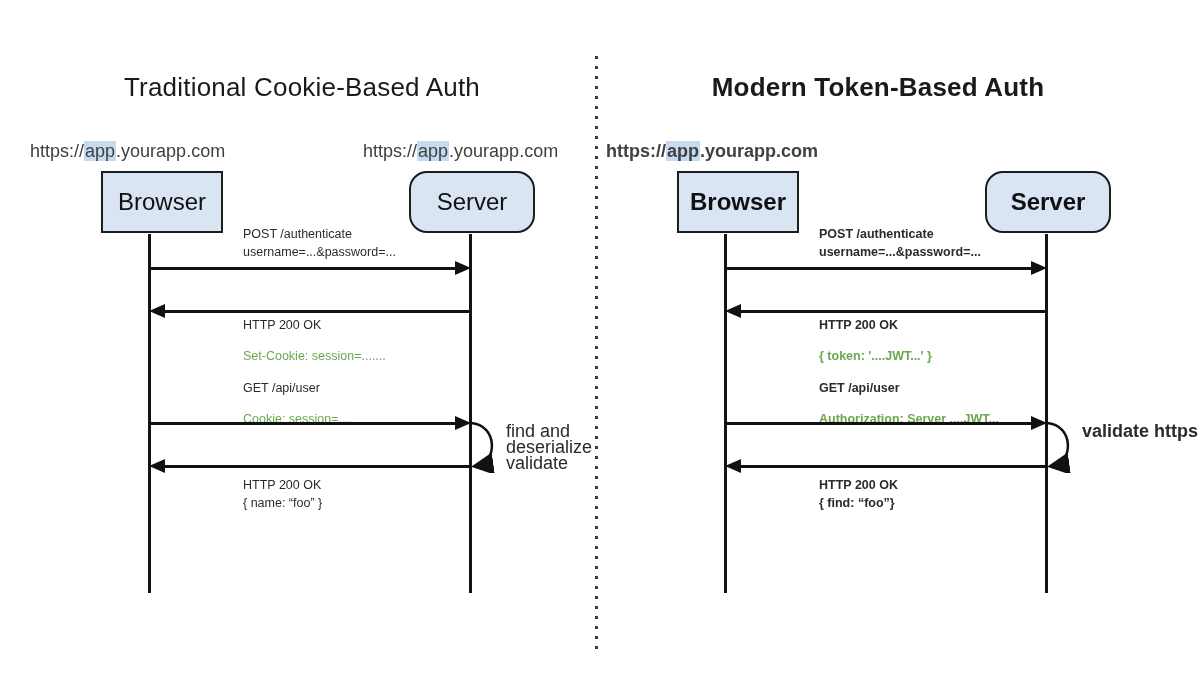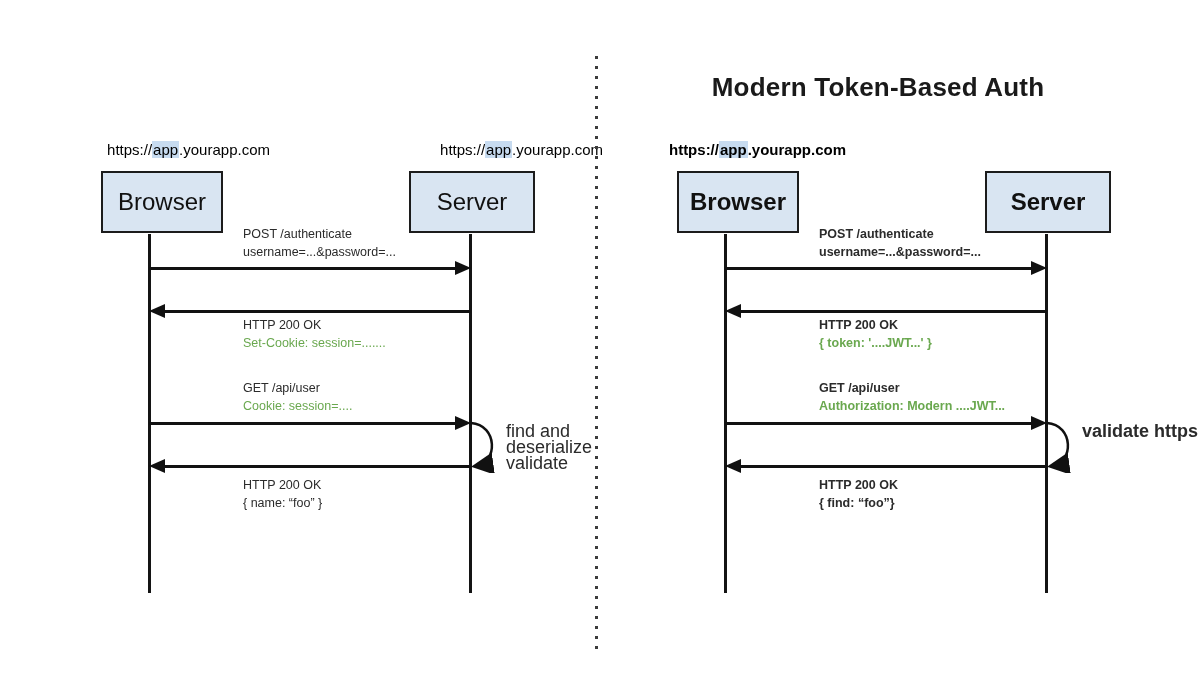--- a/index.html
+++ b/index.html
@@ -11,70 +11,71 @@
   }
   .panel { position:absolute; top:0; width:617px; height:691px; }
   #panel-0 { left:0; }
   #panel-1 { left:576px;font-weight:bold; }
 
   .panel-title {
     position:absolute; top:72px; left:0; width:604px; text-align:center;
     font-size:26px; color:#1a1a1a; letter-spacing:0.2px;
   }
   .actor-url {
-    position:absolute; top:141px; width:240px; text-align:right;
-    font-size:15px; color:#000000; white-space:nowrap;
+    position:absolute; top:141px; width:240px; text-align:left;
+    font-size:18px; color:#404040; white-space:nowrap;
   }
   .browser-url { left:30px; }
   .server-url  { left:363px; }
   .url-hl { padding:0 1px; }
   .hl-blue  { background:var(--highlight-blue); }
   .hl-green { background:var(--highlight-green); }
 
   .actor-box {
     position:absolute; top:171px; height:58px; border:2.5px solid var(--box-border);
     background:var(--box-fill); display:flex; align-items:center; justify-content:center;
     font-size:24px; color:#111;
   }
   .browser-box { left:89px;  width:118px;margin-left:12px; }
-  .server-box  { left:409px; width:122px; }
+  .server-box  { left:409px; width:122px;border-radius:18px; }
 
   .lifeline { position:absolute; top:234px; width:3px; height:359px; background:var(--line); }
   .browser-line { left:148px; }
   .server-line  { left:469px; }
 
   .arrow { position:absolute; left:149px; width:322px; height:14px; }
   .arrow .shaft { position:absolute; top:5.5px; height:3px; background:#111; }
   .arrow.right .shaft { left:0; right:13px; }
   .arrow.left  .shaft { left:13px; right:0; }
   .arrow .head { position:absolute; top:0; width:0; height:0;
                  border-top:7px solid transparent; border-bottom:7px solid transparent; }
   .arrow.right .head { right:0; border-left:16px solid #111; }
   .arrow.left  .head { left:0;  border-right:16px solid #111; }
 
   .msg-label { position:absolute; left:243px; font-size:12.5px; line-height:17.5px;
                color:var(--text); white-space:nowrap; }
-  .green { color:var(--green-text); }
+  .green { color:var(--green-text);margin-top:13px; }
 
   .loop-svg { position:absolute; left:470px; top:419px; }
   .loop-label { position:absolute; left:506px; top:423px; font-size:18px;
                 line-height:16px; color:var(--text); white-space:nowrap; }
 
   .divider {
     position:absolute; left:595px; top:56px; width:3px; height:593px;
     background-image:repeating-linear-gradient(to bottom,
       #3c3c3c 0px, #3c3c3c 3px, transparent 3px, transparent 10px);
   }
 </style>
 </head>
 <body>
 
 <div id="stage" style="--box-fill: #d9e5f2; --box-border: #1c1c1c; --highlight-blue: #c7dbf0; --highlight-green: #93c47d; --green-text: #6aa84f; --line: #141414; --text: #2b2b2b;">
 
   <div class="panel" id="panel-0">
+    <div class="panel-title">Traditional Cookie-Based Auth</div>
 
     <div class="actor-url browser-url">
       <span>https://</span><span class="url-hl hl-blue">app</span><span>.yourapp.com</span>
     </div>
     <div class="actor-url server-url">
       <span>https://</span><span class="url-hl hl-blue">app</span><span>.yourapp.com</span>
     </div>
 
     <div class="actor-box browser-box">Browser</div>
     <div class="actor-box server-box">Server</div>
@@ -161,21 +162,21 @@
       <span class="shaft"></span>
       <span class="head"></span>
     </div>
     <div class="msg-label" style="top:317px">
       <div>HTTP 200 OK</div>
       <div class="green">{ token: '....JWT...' }</div>
     </div>
 
     <div class="msg-label" style="top:380px">
       <div>GET /api/user</div>
-      <div class="green">Authorization: Modern ....JWT...</div>
+      <div class="green">Authorization: Server ....JWT...</div>
     </div>
     <div class="arrow right" style="top:416px">
       <span class="shaft"></span>
       <span class="head"></span>
     </div>
 
     <svg class="loop-svg" width="36" height="54" viewBox="0 0 36 54">
       <defs>
         <marker id="ah-1" markerWidth="9" markerHeight="9" refX="7" refY="4.5" orient="auto">
           <path d="M0,0 L9,4.5 L0,9 z" fill="#111"></path>

